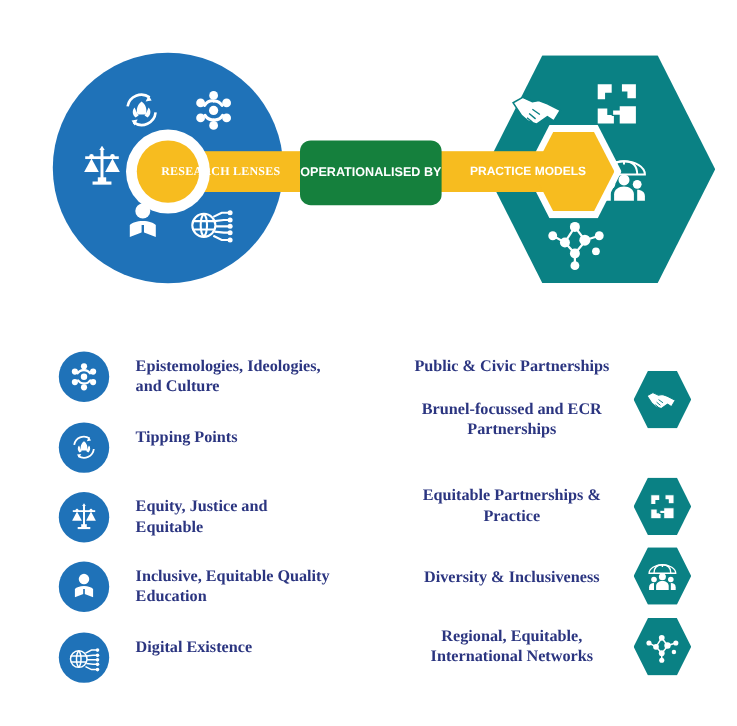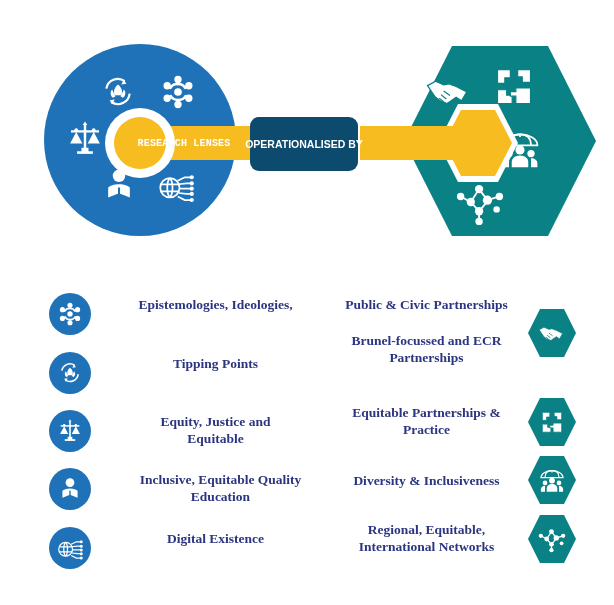--- a/index.html
+++ b/index.html
@@ -37,29 +37,29 @@
     position:absolute;left:114px;top:117px;width:52px;height:52px;
     border-radius:50%;background:#f7bc1f;
   }
   .lens-bar{
     position:absolute;left:140px;top:126px;width:125px;height:34px;
     background:#f7bc1f;
   }
   .lens-label{
     position:absolute;left:126px;top:131px;width:116px;height:24px;
     display:flex;align-items:center;justify-content:center;
-    color:#ffffff;font-family:Liberation Mono, monospace;
+    color:#ffffff;font-family:Liberation Serif, serif;
     font-weight:bold;font-size:10px;letter-spacing:.2px;
     white-space:nowrap;
   }
 
   
   .centre-box{
-    position:absolute;left:250px;top:117px;width:108px;height:54px;
-    background:#0c4a6e;border-radius:9px;
+    position:absolute;left:250px;top:117px;width:118px;height:54px;
+    background:#15803d;border-radius:9px;
     display:flex;align-items:center;justify-content:center;
   }
   .centre-label{
     color:#ffffff;font-family:"Liberation Sans",sans-serif;
     font-weight:bold;font-size:10.5px;white-space:nowrap;
   }
 
   
   .pm-bar{
     position:absolute;left:360px;top:126px;width:98px;height:34px;
@@ -103,21 +103,21 @@
   }
 
   .lbl{
     position:absolute;
     color:#2b3580;
     font-family:"Liberation Serif",serif;
     font-weight:bold;
     font-size:13.5px;
     line-height:17px;
   }
-  .lbl.left{text-align:center;}
+  .lbl.left{text-align:left;}
   .lbl.right{text-align:center;}
 </style>
 </head>
 <body>
 
 <div id="stage">
 
   <div id="diagram">
 
     <div class="big-circle"></div>
@@ -262,20 +262,21 @@
     </div>
 
     <div class="lens-bar"></div>
     <div class="knob-ring"></div>
     <div class="knob"></div>
     <div class="lens-label">RESEARCH LENSES</div>
 
     <div class="pm-white-outline"></div>
     <div class="pm-bar"></div>
     <div class="pm-hex"></div>
+    <div class="pm-label">PRACTICE MODELS</div>
 
     <div class="centre-box">
       <span class="centre-label">OPERATIONALISED BY</span>
     </div>
   </div>
 
   <div id="lists">
 
     <div class="row">
       <div class="circ-badge" style="left:49px;top:17px;">
@@ -292,20 +293,21 @@
           <g fill="none" stroke="#ffffff" stroke-width="3" stroke-linecap="round">
             <path d="M24 14.5 A9.5 9.5 0 0 1 32.5 19"></path>
             <path d="M33 29 A9.5 9.5 0 0 1 24 33.5"></path>
             <path d="M15.5 29 A9.5 9.5 0 0 0 24 33.5"></path>
             <path d="M15 19 A9.5 9.5 0 0 1 24 14.5"></path>
           </g>
         </svg>
       </div>
       <div class="lbl left" style="left:113px;top:20px;width:205px;">
         <div>Epistemologies, Ideologies,</div>
+        <div> and Culture</div>
       </div>
     </div>
 
     <div class="row">
       <div class="circ-badge" style="left:49px;top:76px;">
         <svg width="28" height="28" viewBox="0 0 48 48">
           <g fill="none" stroke="#ffffff" stroke-width="2.6">
             <path d="M10 20a14 14 0 0 1 22-9"></path>
               <path d="M38 26a14 14 0 0 1-22 10"></path>
           </g>

